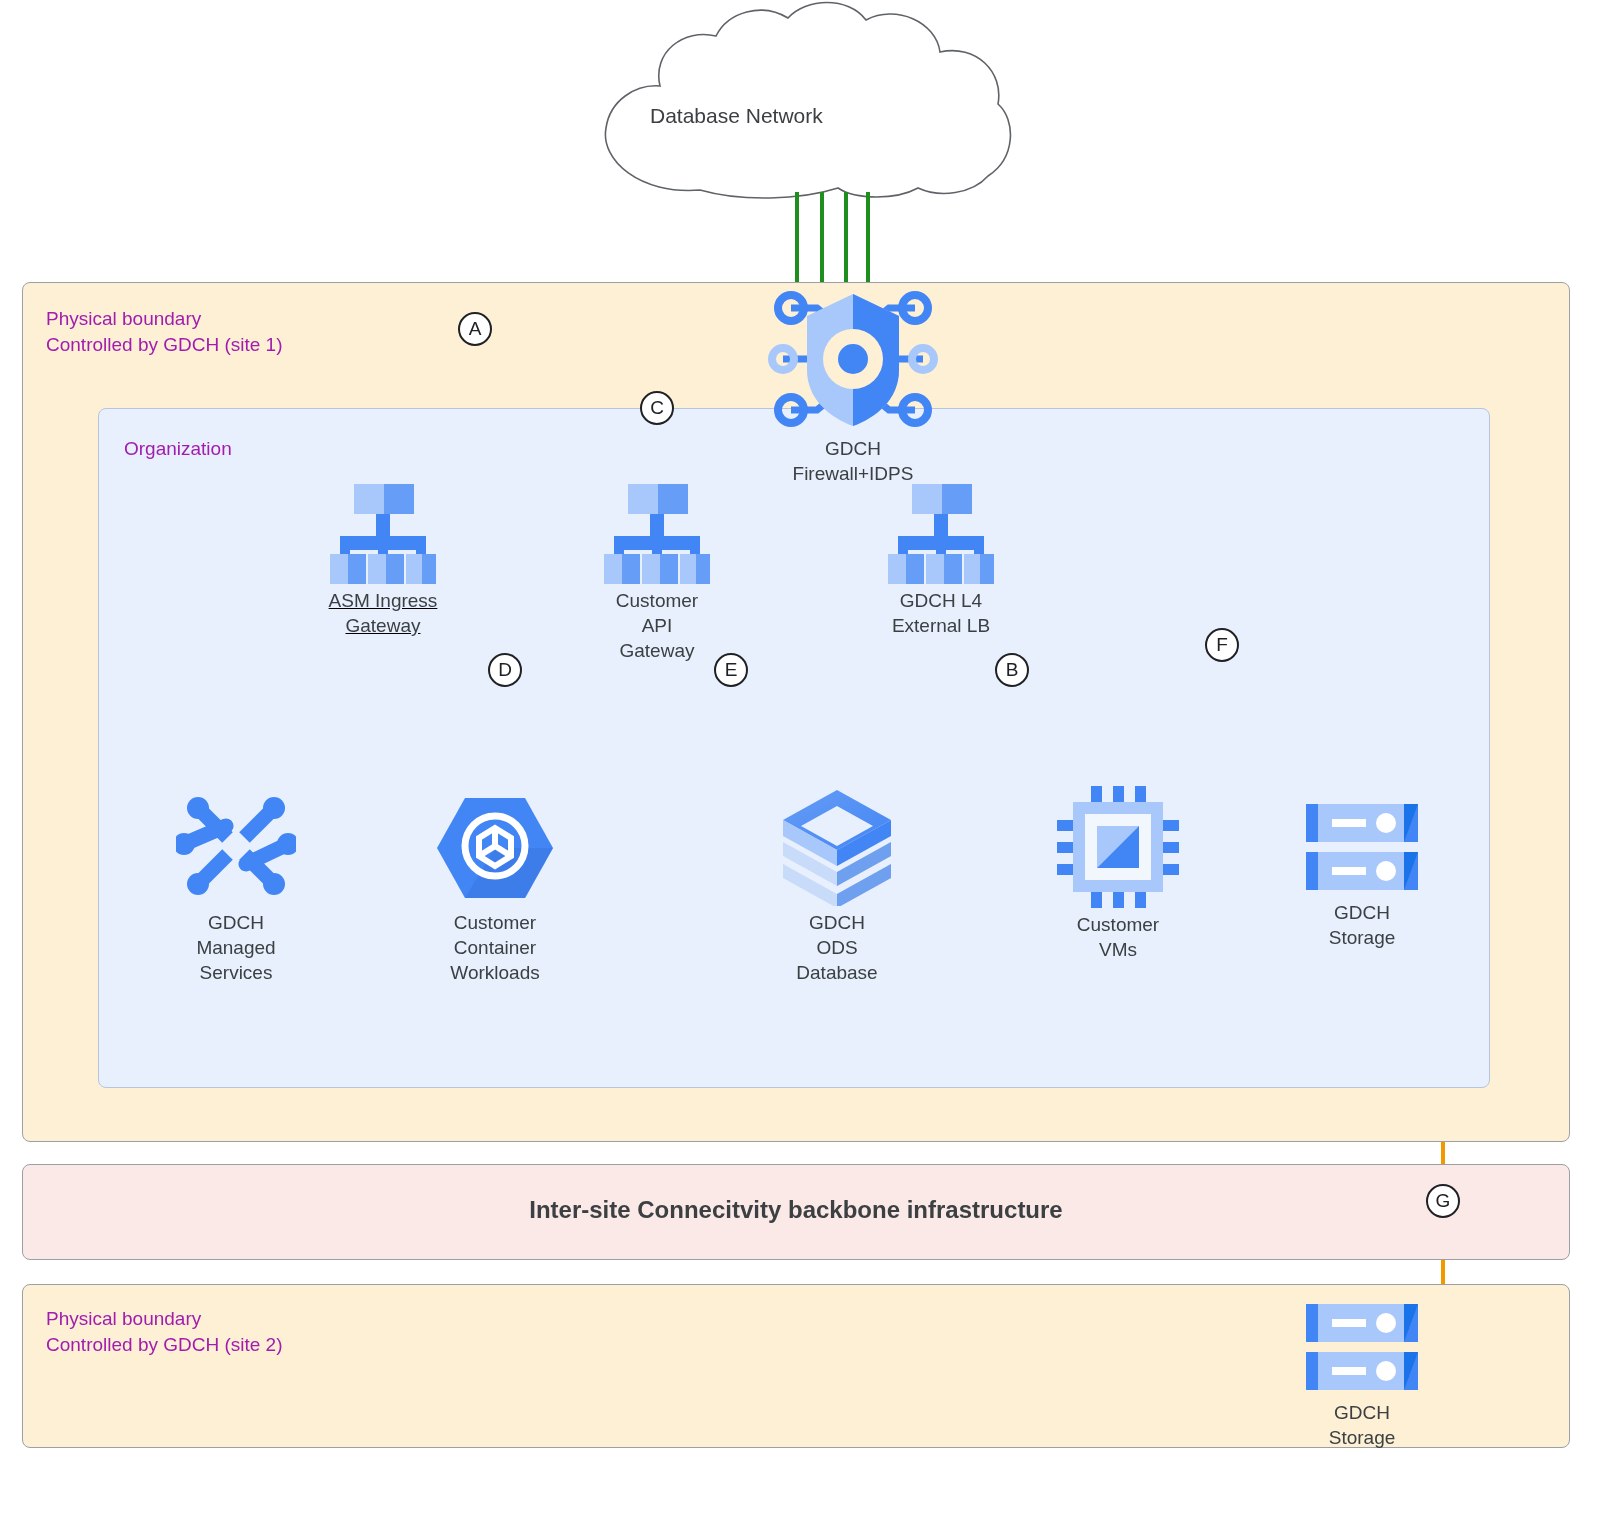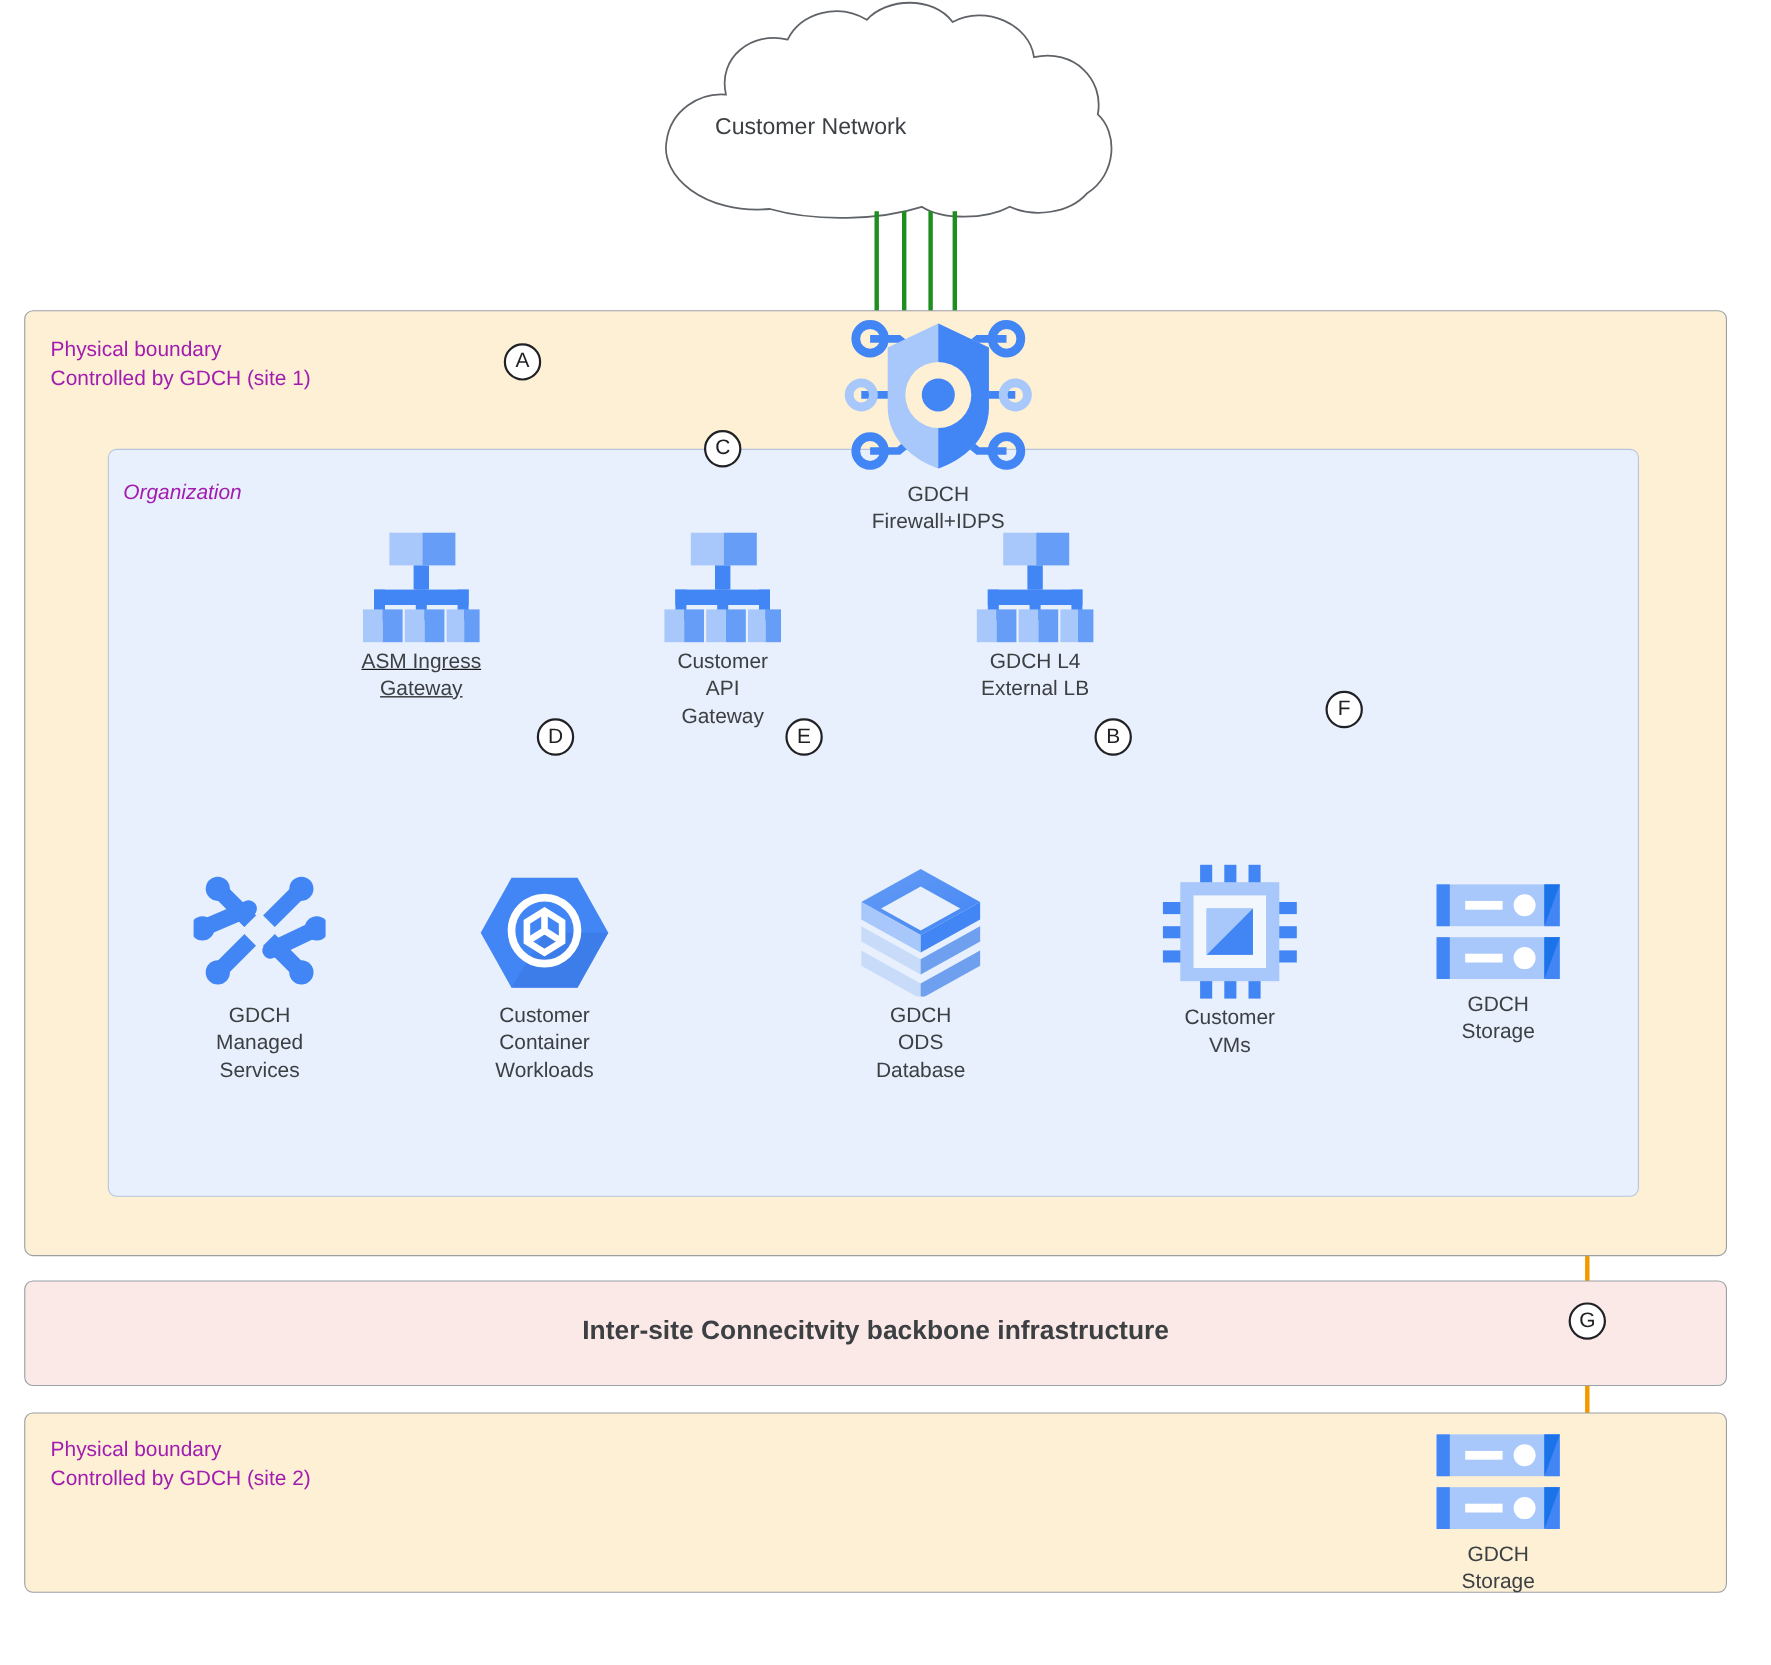--- a/index.html
+++ b/index.html
@@ -84,30 +84,30 @@
     <path d="M1012,542 L996,542" stroke="#202124" stroke-width="3.2" fill="none" marker-end="url(#arrBlack)"></path>
 
     <path d="M1415,856 L1443,856 L1443,1355 L1433,1355" stroke="#f29900" stroke-width="4" fill="none" marker-end="url(#arrOrange)"></path>
   </svg>
 
   <div class="panel site" style="left:22px;top:282px;width:1548px;height:860px;"></div>
   <div class="panel-label" style="left:46px;top:306px;">Physical boundary
 Controlled by GDCH (site 1)</div>
 
   <div class="panel org" style="left:98px;top:408px;width:1392px;height:680px;"></div>
-  <div class="panel-label" style="left:112px;top:436px;font-size:19px;font-style:italic;">Organization</div>
+  <div class="panel-label" style="left:124px;top:436px;font-size:19px;">Organization</div>
 
   <div class="panel backbone" style="left:22px;top:1164px;width:1548px;height:96px;"></div>
   <div class="backbone-title" style="top:1196px;left:22px;width:1548px;">Inter-site Connecitvity backbone infrastructure</div>
 
   <div class="panel site" style="left:22px;top:1284px;width:1548px;height:164px;"></div>
   <div class="panel-label" style="left:46px;top:1306px;">Physical boundary
 Controlled by GDCH (site 2)</div>
 
-  <div class="cloud-text" style="left:650px;top:104px;">Customer Network</div>
+  <div class="cloud-text" style="left:650px;top:104px;">Database Network</div>
 
 
   <div class="node" style="left:730px;top:286px;width:246px;">
     <svg width="176" height="146" viewBox="0 0 176 146">
       <g stroke="#4285f4" stroke-width="7" fill="none">
         <path d="M26,22 L52,22 L74,40"></path>
           <path d="M150,22 L124,22 L102,40"></path>
         <path d="M18,73 L60,73"></path>
           <path d="M158,73 L116,73"></path>
         <path d="M26,124 L52,124 L74,106"></path>

